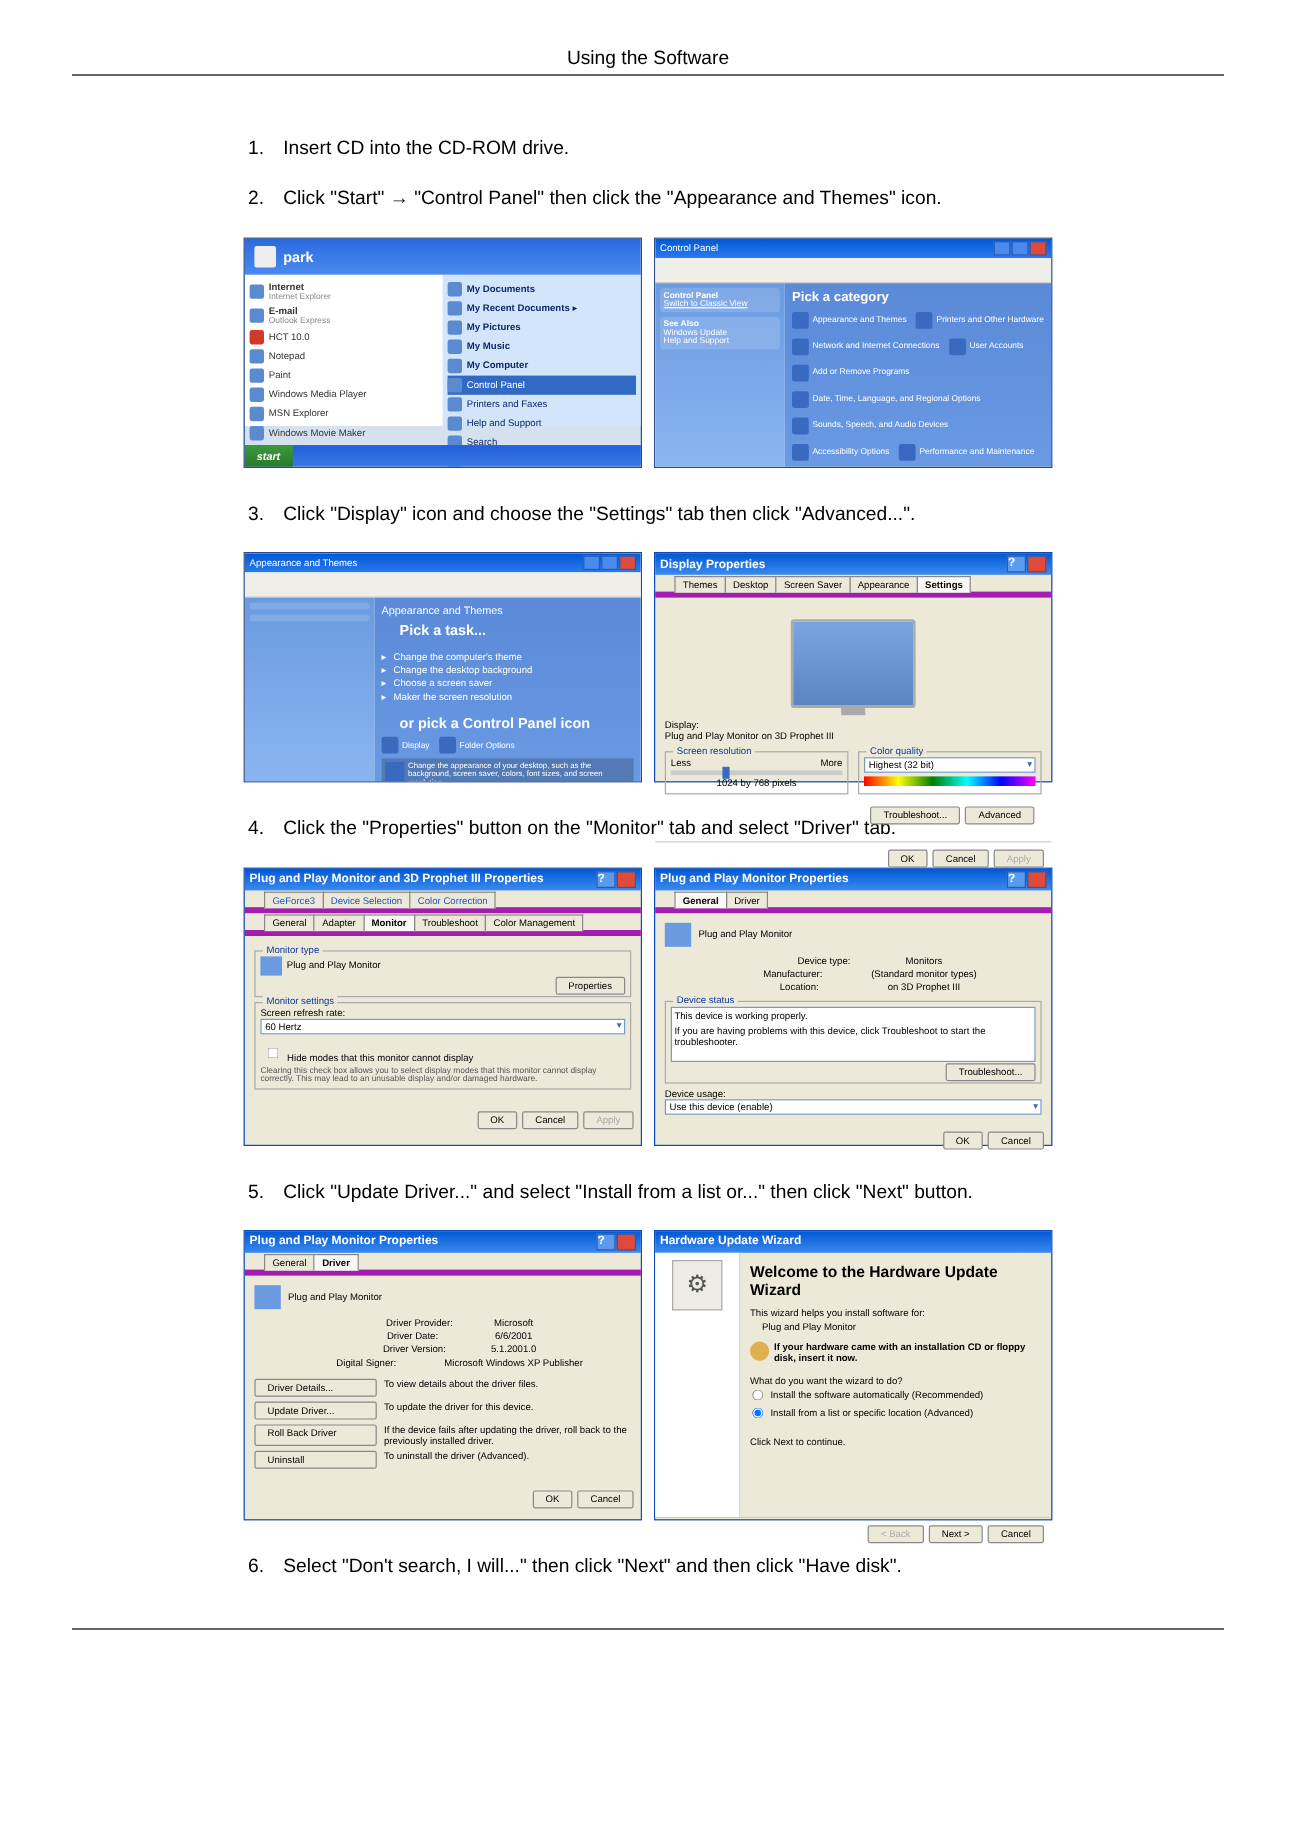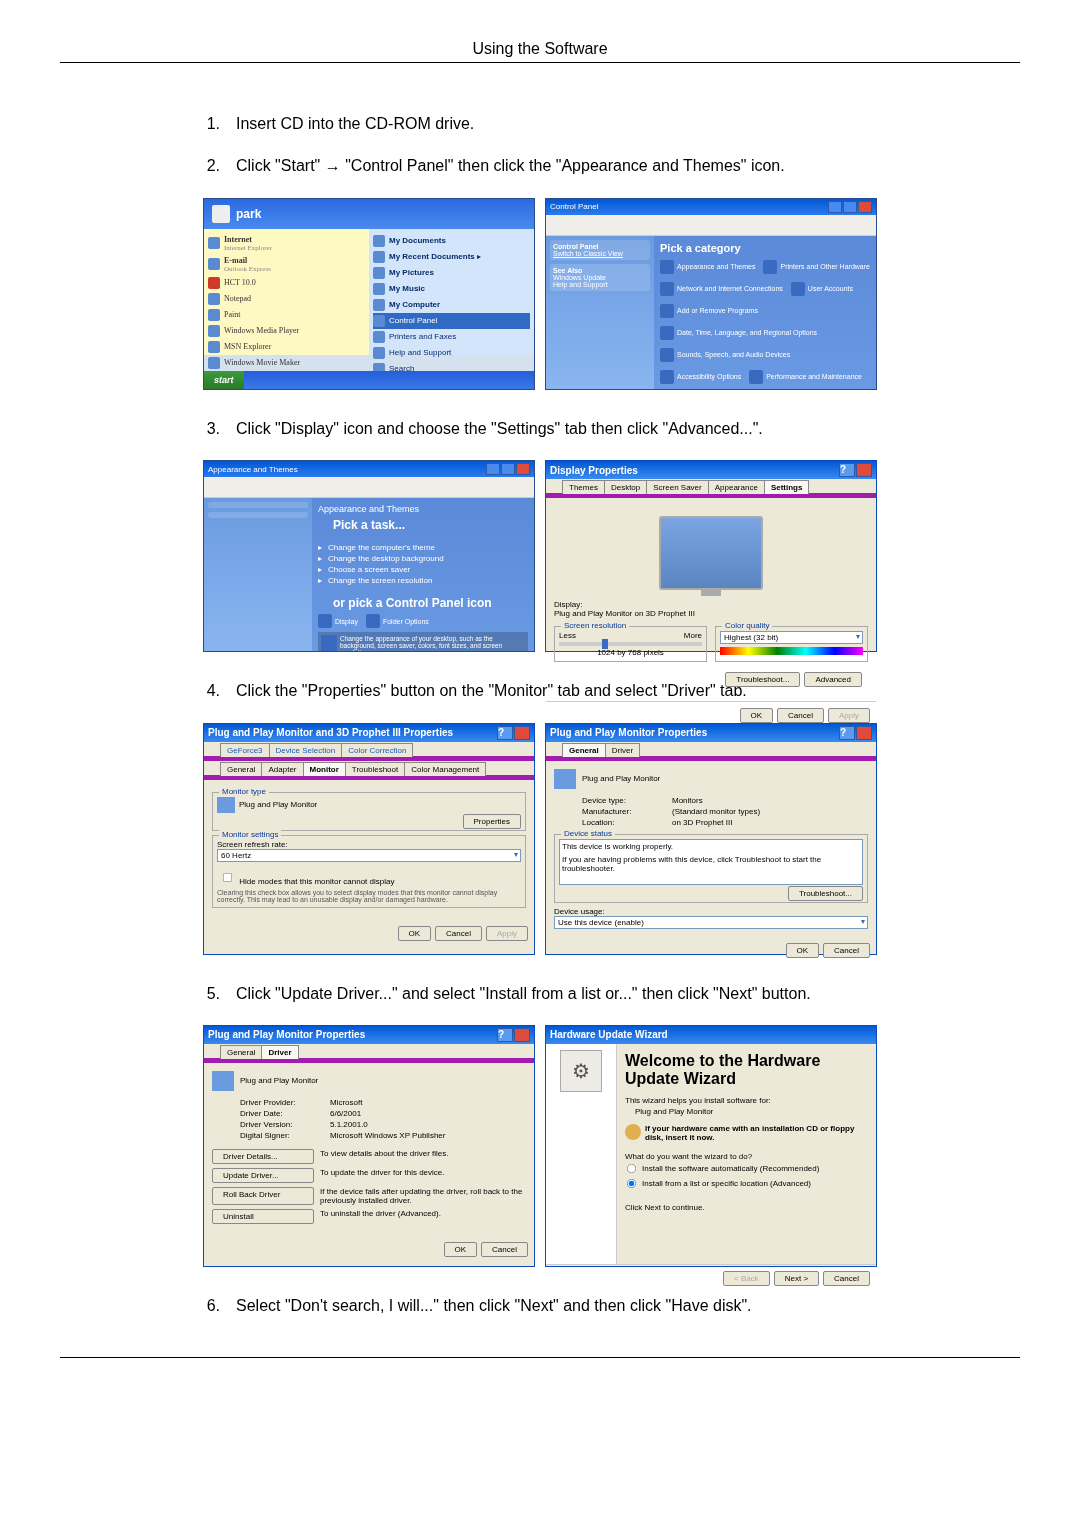--- a/index.html
+++ b/index.html
@@ -88,24 +88,23 @@
     padding: 0 8px;
     font-size: 12px;
     font-weight: bold;
   }
   .start-body {
     display: flex;
     height: 126px;
   }
   .start-left {
     width: 50%;
-    background: #fef9c3;
+    background: #ffffff;
     color: #333;
     padding: 4px;
-    font-family: Liberation Serif, serif;
   }
   .start-right {
     width: 50%;
     background: #d3e5fa;
     color: #0a2a6a;
     padding: 4px;
   }
   .start-item {
     padding: 2px 0;
     display: flex;
@@ -354,20 +353,21 @@
     position: relative;
   }
   .tasks-list li::before {
     content: '▸';
     position: absolute;
     left: 0;
   }
   .kv-row {
     display: flex;
     padding: 1px 0;
+    justify-content: center;
   }
   .kv-row .k { width: 90px; }
   .wizard {
     display: flex;
     height: 220px;
   }
   .wizard-side {
     width: 70px;
     background: #fff;
     border-right: 1px solid #ccc;
@@ -385,21 +385,21 @@
     align-items: center;
     justify-content: center;
     font-size: 20px;
     color: #555;
   }
   .wizard-main {
     flex: 1;
     padding: 8px;
   }
   .wizard-title {
-    font-size: 16px;
+    font-size: 13px;
     font-weight: bold;
     color: #000;
   }
   .radio {
     display: flex;
     align-items: center;
     gap: 4px;
     padding: 1px 0;
   }
   .radio input { margin: 0; transform: scale(0.7); }
@@ -624,21 +624,21 @@
           <div class="sidebar-box"></div>
           <div class="sidebar-box"></div>
         </div>
         <div class="cp-main">
           <div style="font-size:9px;">Appearance and Themes</div>
           <div class="pick-task">Pick a task...</div>
           <ul class="tasks-list">
             <li>Change the computer's theme</li>
             <li>Change the desktop background</li>
             <li>Choose a screen saver</li>
-            <li>Change the screen resolution</li>
+            <li>Maker the screen resolution</li>
           </ul>
           <div class="pick-task">or pick a Control Panel icon</div>
           <div class="cp-icon-grid">
             <div class="cp-icon">
                 <span class="ic"></span>
                 <span>Display</span>
               </div>
             <div class="cp-icon">
                 <span class="ic"></span>
                 <span>Folder Options</span>

